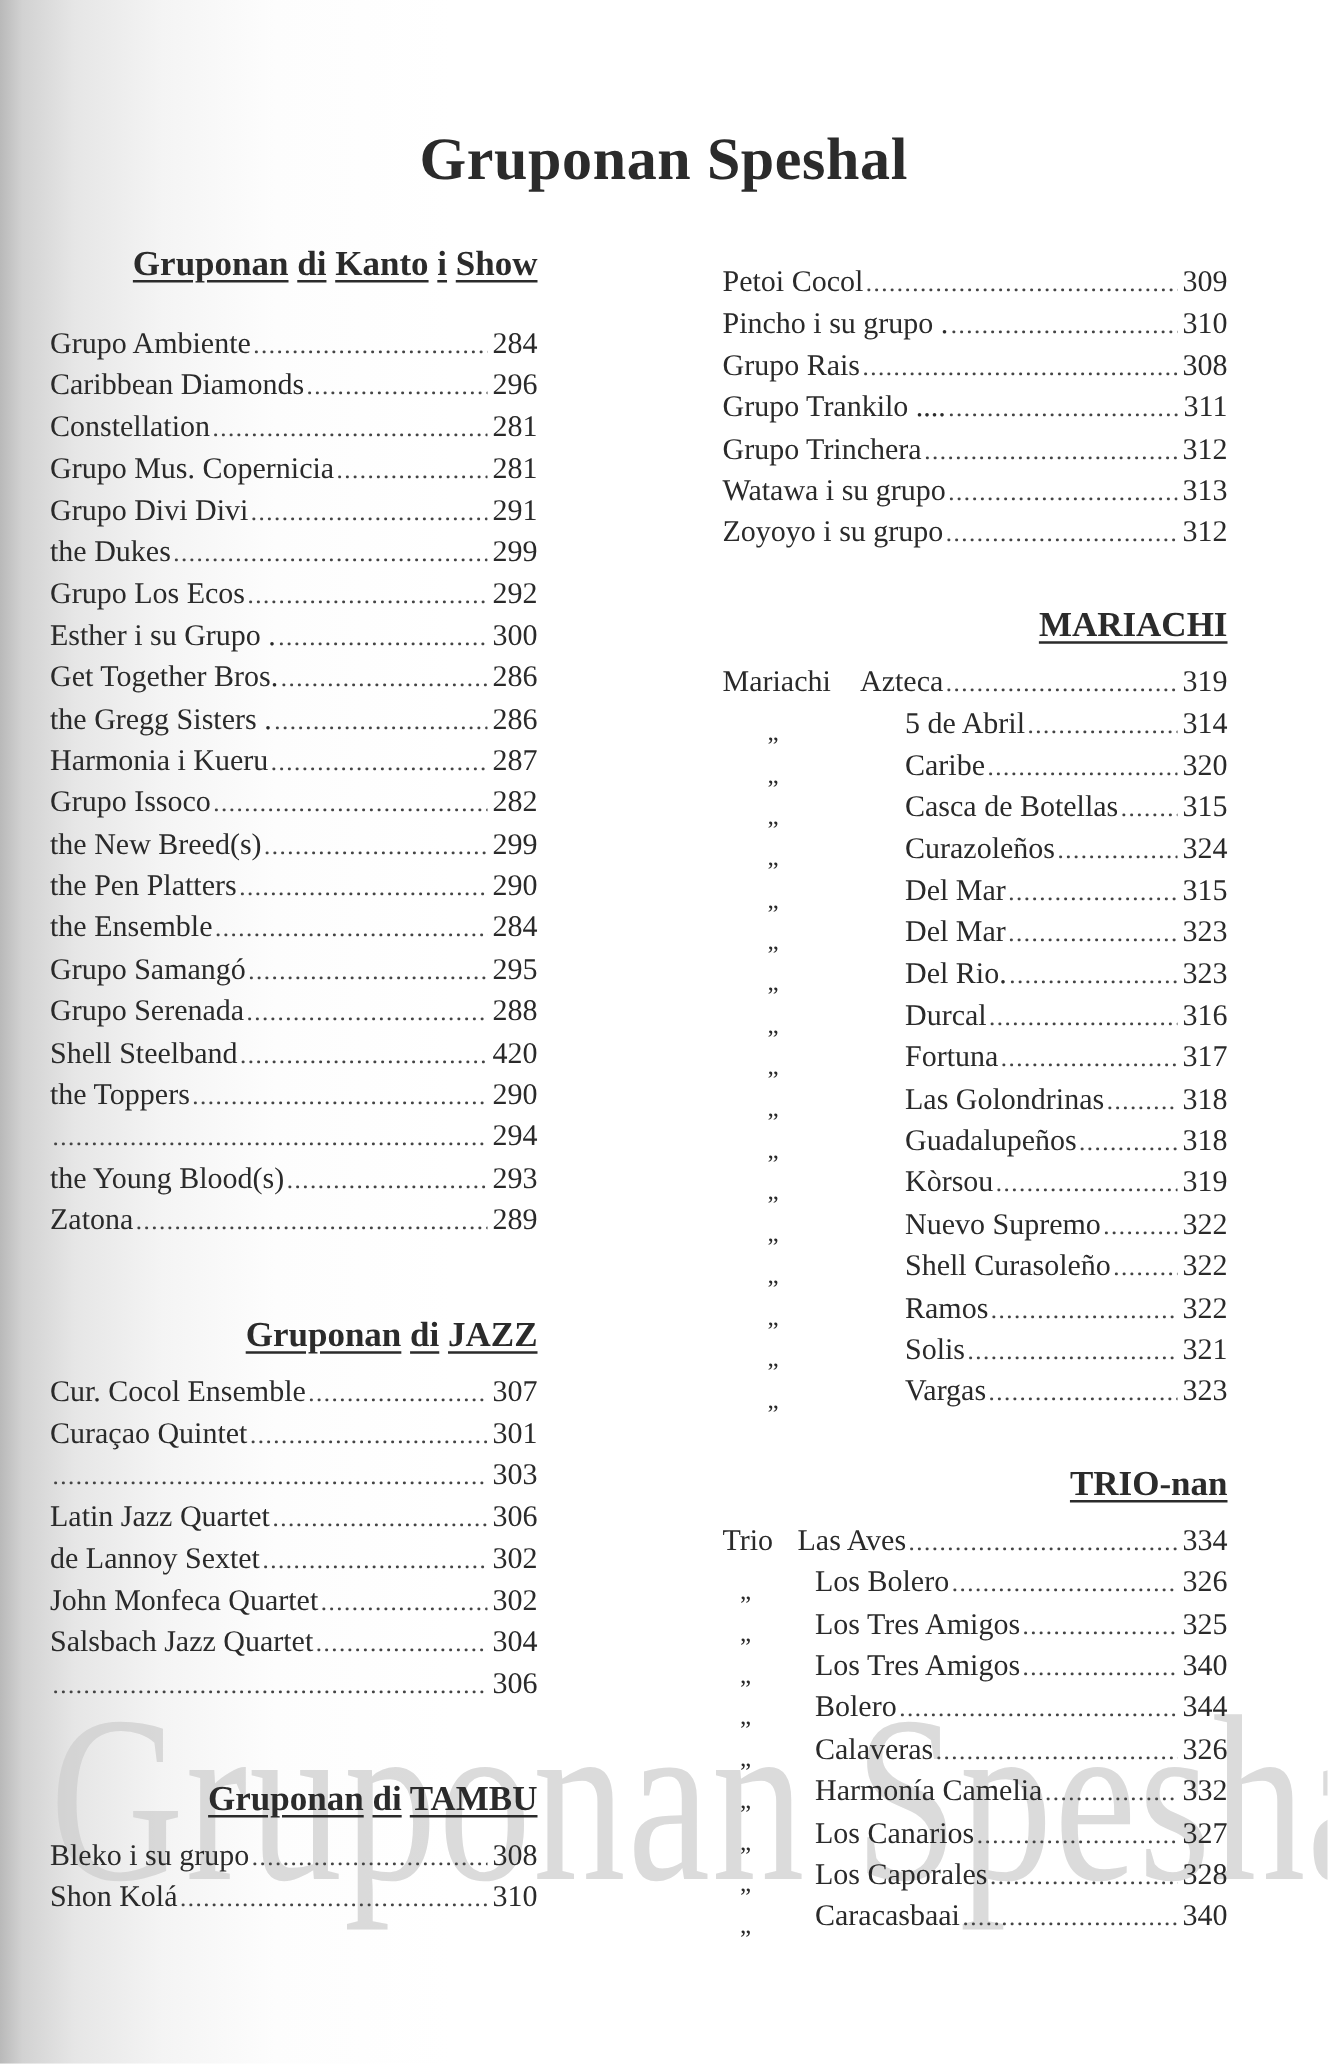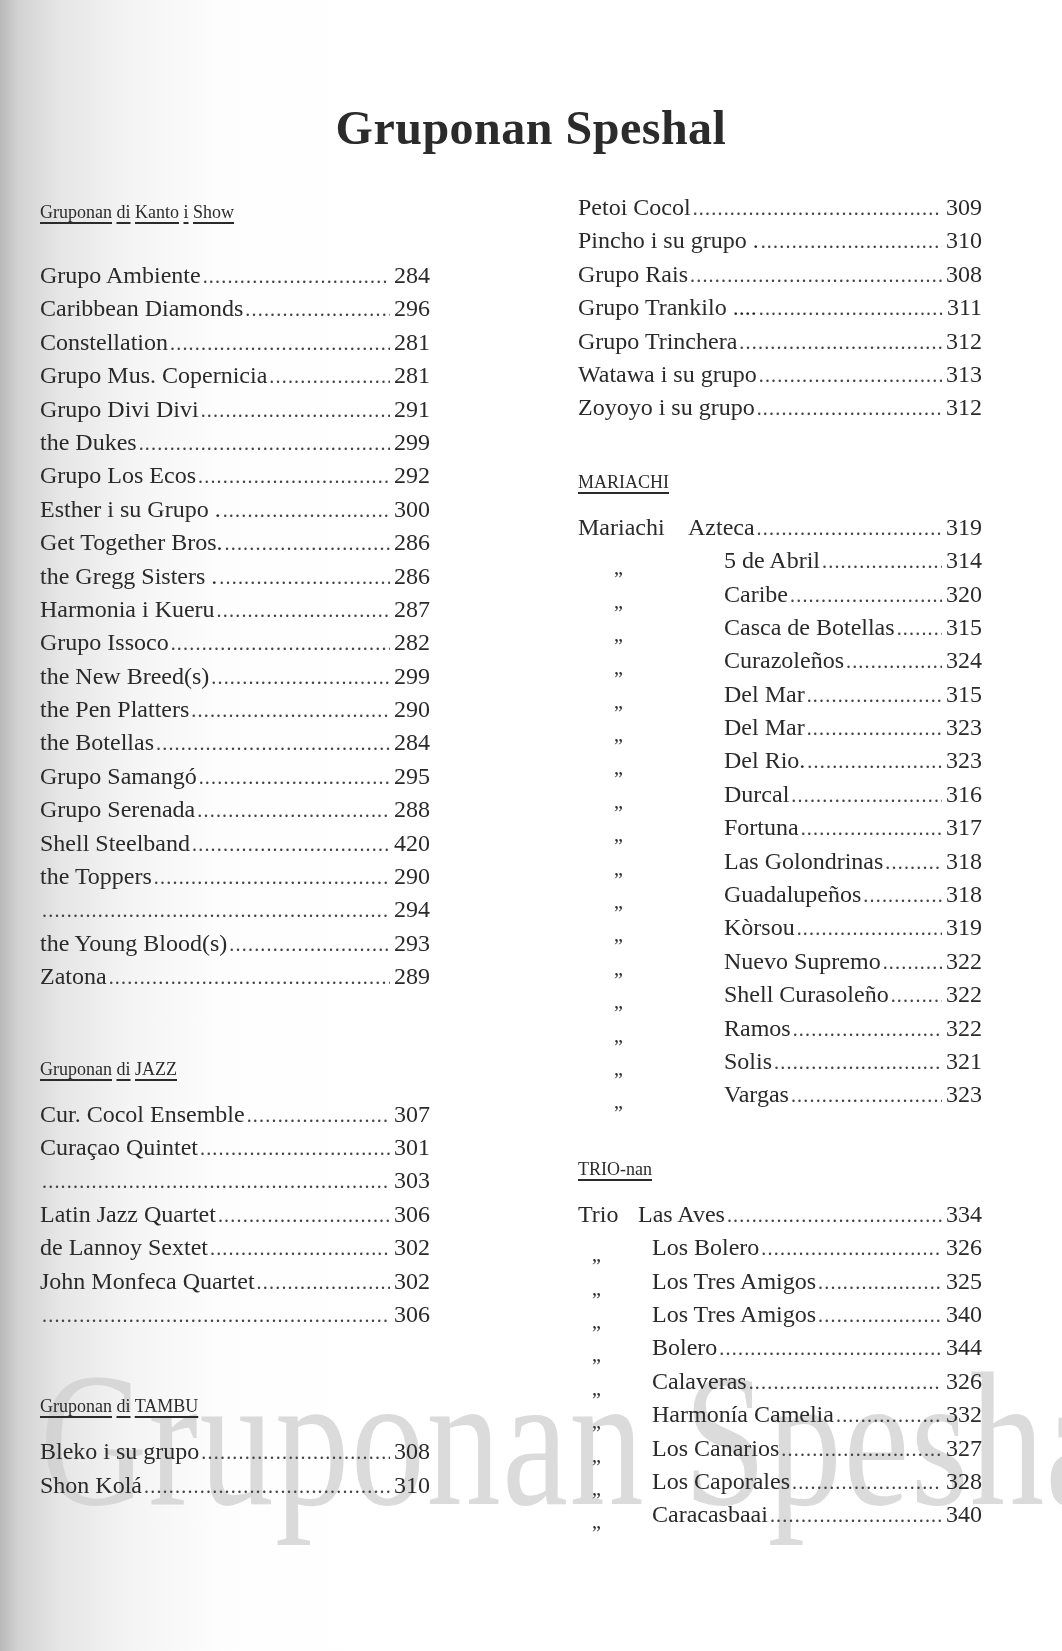--- a/index.html
+++ b/index.html
@@ -20,23 +20,23 @@
     color: #cfcfcf; opacity: 0.75; white-space: nowrap;
     transform: scaleX(0.78); transform-origin: left top;
     letter-spacing: 2px; pointer-events: none;
   }
   .title {
     position: absolute; left: 0; width: 1062px; top: 100px; text-align: center;
     font-size: 48px; font-weight: bold; color: #2b2b2b; letter-spacing: 0.5px;
   }
   .col { position: absolute; }
   .col-left { left: 40px; top: 195px; width: 390px; }
-  .col-right { left: 578px; top: 191px; width: 404px; }
+  .col-right { left: 578px; top: 210px; width: 404px; }
   .section-head {
-    text-align: left; font-weight: normal; font-size: 18px; color: #2b2b2b;
+    text-align: right; font-weight: bold; font-size: 28px; color: #2b2b2b;
     height: 34px; line-height: 34px;
   }
   .section-head .w { text-decoration: underline; text-decoration-thickness: 2px; text-underline-offset: 4px; }
   .entry {
     display: flex; align-items: baseline; font-size: 24px; height: 33.4px; line-height: 33.4px;
     white-space: nowrap;
   }
   .prefix { display: inline-block; flex: none; }
   .prefix.mariachi { width: 110px; }
   .prefix.trio { width: 60px; }
@@ -126,21 +126,21 @@
         <span class="name">the New Breed(s)</span>
         <span class="leader"></span>
         <span class="pg">299</span>
       </div>
       <div class="entry">
         <span class="name">the Pen Platters</span>
         <span class="leader"></span>
         <span class="pg">290</span>
       </div>
       <div class="entry">
-        <span class="name">the Botellas</span>
+        <span class="name">the Ensemble</span>
         <span class="leader"></span>
         <span class="pg">284</span>
       </div>
       <div class="entry">
         <span class="name">Grupo Samangó</span>
         <span class="leader"></span>
         <span class="pg">295</span>
       </div>
       <div class="entry">
         <span class="name">Grupo Serenada</span>
@@ -199,20 +199,25 @@
         <span class="name">de Lannoy Sextet</span>
         <span class="leader"></span>
         <span class="pg">302</span>
       </div>
       <div class="entry">
         <span class="name">John Monfeca Quartet</span>
         <span class="leader"></span>
         <span class="pg">302</span>
       </div>
       <div class="entry">
+        <span class="name">Salsbach Jazz Quartet</span>
+        <span class="leader"></span>
+        <span class="pg">304</span>
+      </div>
+      <div class="entry">
         <span class="leader"></span>
         <span class="pg">306</span>
       </div>
     </div>
   <div class="gap-l"></div>
   <div class="section-head"><span class="w">Gruponan</span> <span class="w">di</span> <span class="w">TAMBU</span></div>
   <div style="height:12px"></div>
   <div>
       <div class="entry">
         <span class="name">Bleko i su grupo</span>

